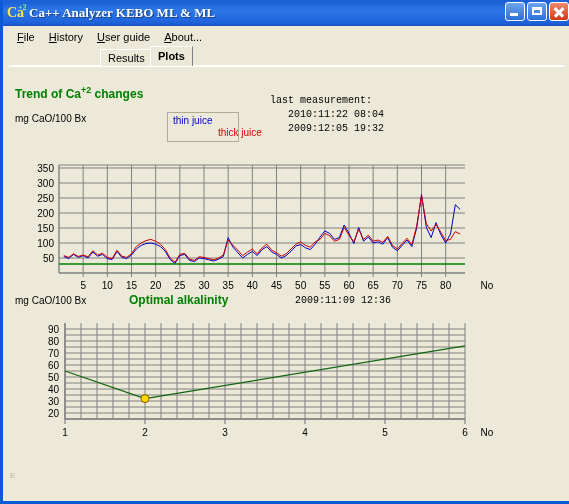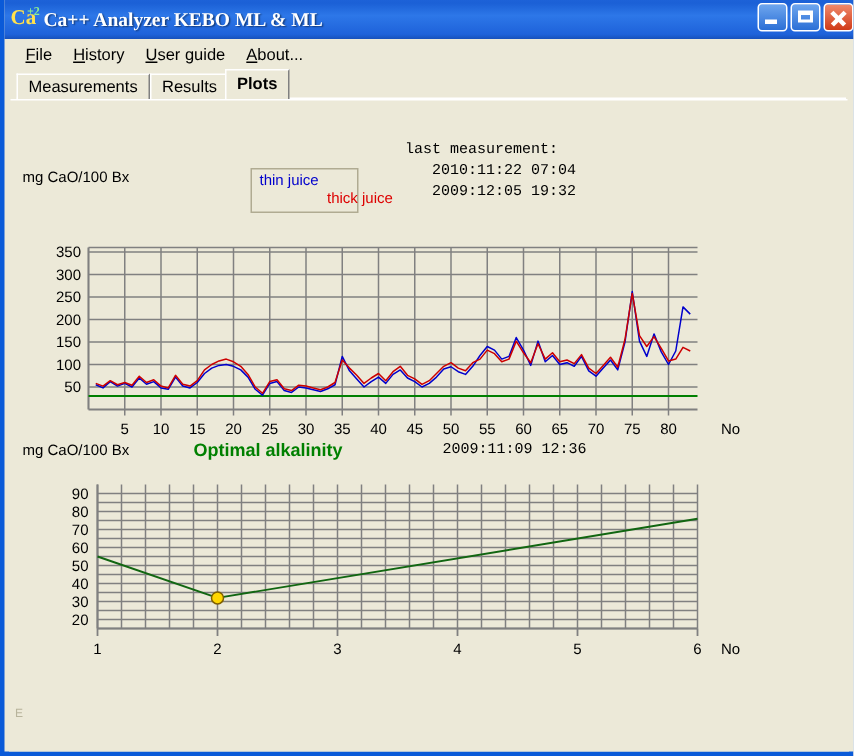--- a/index.html
+++ b/index.html
@@ -163,42 +163,42 @@
 
       <div class="menubar">
         <div class="menu-item"><span class="ul">F</span>ile</div>
         <div class="menu-item"><span class="ul">H</span>istory</div>
         <div class="menu-item"><span class="ul">U</span>ser guide</div>
         <div class="menu-item"><span class="ul">A</span>bout...</div>
       </div>
 
       <div class="tabstrip">
         <div class="tabline"></div>
-        <div class="tab" style="left:0px;">
-          <span>Measurements</span>
-        </div>
         <div class="tab" style="left:89px;">
           <span>Results</span>
         </div>
         <div class="tab active" style="left:139px;font-weight:bold;">
           <span>Plots</span>
         </div>
       </div>
 
       <div class="panel">
 
+        <div class="chart-title" style="left:8px;top:18px;">
+          <span>Trend of Ca</span><span class="sup">+2</span><span> changes</span>
+        </div>
         <div class="axis-unit" style="left:8px;top:46px;">mg CaO/100 Bx</div>
 
         <div class="legend-box" style="left:160px;top:45px;width:72px;">
           <div class="legend-row thin">thin juice</div>
           <div class="legend-row thick">thick juice</div>
         </div>
 
         <div class="stamp" style="left:263px;top:28px;">last measurement:</div>
-        <div class="stamp" style="left:281px;top:42px;">2010:11:22  07:04</div>
+        <div class="stamp" style="left:281px;top:42px;">2010:11:22  08:04</div>
         <div class="stamp" style="left:281px;top:56px;">2009:12:05  19:32</div>
 
         <div style="position:absolute;left:0px;top:88px;width:558px;height:150px;">
           <svg id="svg-chart1" width="558" height="150">
               <rect x="52" y="10" width="406" height="108" fill="#ece9d8"></rect>
               <g>
                 <line x1="52" y1="103" x2="458" y2="103" stroke="#808080" stroke-width="1"></line>
                 <line x1="52" y1="88" x2="458" y2="88" stroke="#808080" stroke-width="1"></line>
                 <line x1="52" y1="73" x2="458" y2="73" stroke="#808080" stroke-width="1"></line>
                 <line x1="52" y1="58" x2="458" y2="58" stroke="#808080" stroke-width="1"></line>

